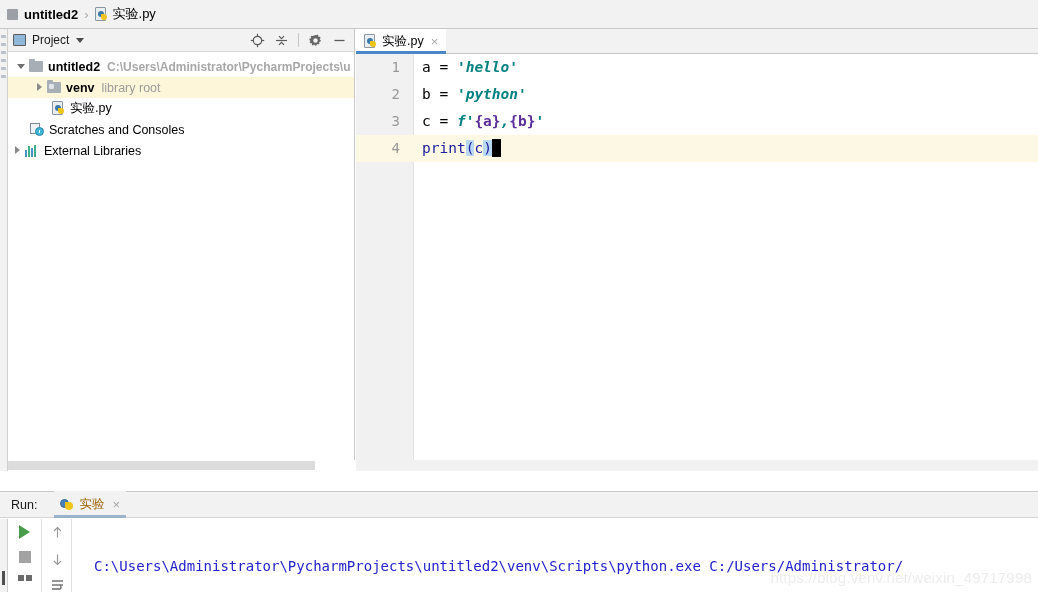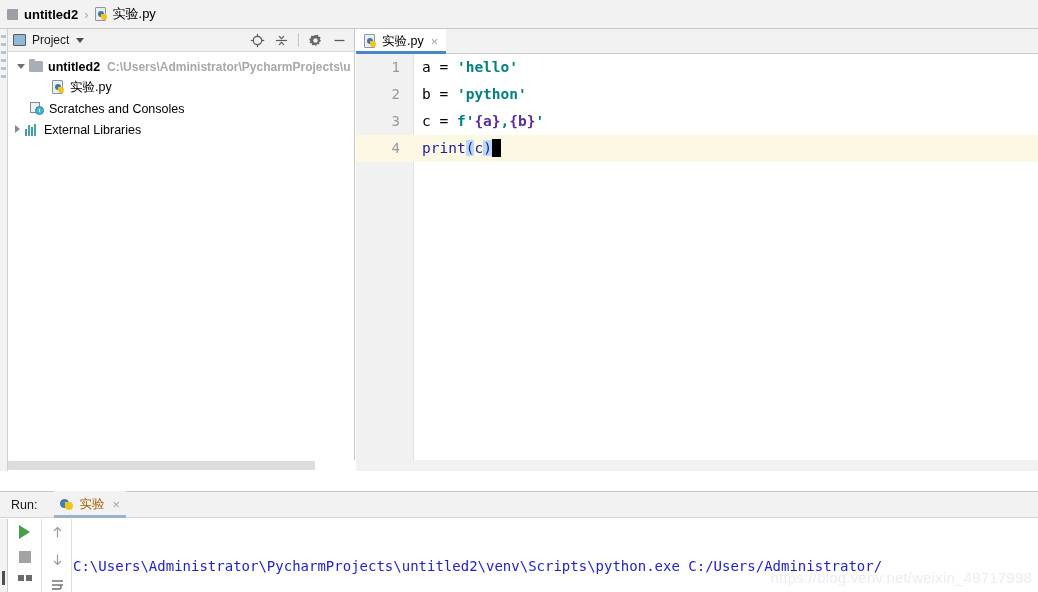--- a/index.html
+++ b/index.html
@@ -179,21 +179,21 @@
     white-space: pre;
   }
   .code-line.current { background: #fdf8e3; }
   .ln {
     position: absolute; left: 0; top: 0; width: 44px; text-align: right;
     color: #999999; font-family: "DejaVu Sans Mono", monospace; font-size: 14px;
   }
   .code-text { position: absolute; left: 66px; top: 0; }
 
   .tk-plain { color: #000000; }
-  .tk-str { color: #008080; font-weight: bold; }
+  .tk-str { color: #008080; font-weight: bold; font-style: italic; }
   .tk-brace { color: #5b2e9b; font-weight: bold; }
   .tk-fn { color: #20209f; }
   .tk-match { background: #b9d9f5; color: #20209f; }
   .caret-block {
     display: inline-block; width: 9px; height: 18px;
     background: #000000; vertical-align: -4px;
   }
 
   .editor-hscroll {
     position: absolute; left: 0; bottom: 0; width: 100%; height: 11px;
@@ -237,21 +237,21 @@
   .ico-stop { width: 12px; height: 12px; background: #a3a3a3; }
   .ico-dump { width: 14px; height: 6px; display: flex; gap: 2px; }
   .ico-dump i { display: block; width: 6px; height: 6px; background: #6b6b6b; }
 
   .run-output {
     position: absolute; left: 73px; top: 48px; width: 965px; height: 73px;
     font-family: "DejaVu Sans Mono", monospace; font-size: 14px;
     white-space: pre; overflow: hidden;
   }
   .out-line { height: 31px; line-height: 31px; }
-  .out-cmd { color: #2222cc; }
+  .out-cmd { color: #2222cc; margin-left: 21px; }
 
   .watermark {
     position: absolute; right: 6px; bottom: 6px;
     font-size: 15px; color: #ededed; letter-spacing: 0.2px;
     font-family: "Liberation Sans", sans-serif;
   }
 
   .run-left-edge {
     position: absolute; left: 0; top: 48px; width: 8px; height: 73px;
     background: #f2f2f2; border-right: 1px solid #cfcfcf;
@@ -321,20 +321,26 @@
 
     <div class="tree">
 
       <div class="tree-row" style="padding-left:8px;">
         <span class="arrow down"></span>
         <span class="ico-folder"></span>
         <span class="node-name">untitled2</span>
         <span class="node-path">C:\Users\Administrator\PycharmProjects\u</span>
       </div>
 
+      <div class="tree-row highlight" style="padding-left:26px;">
+        <span class="arrow right"></span>
+        <span class="ico-folder venv"></span>
+        <span class="node-name">venv</span>
+        <span class="node-note">library root</span>
+      </div>
 
       <div class="tree-row" style="padding-left:44px;">
         <span class="ico-py">
           <span class="pg"></span>
             <span class="snake-b"></span>
             <span class="snake-y"></span>
         </span>
         <span class="node-name plain">实验.py</span>
       </div>
 

